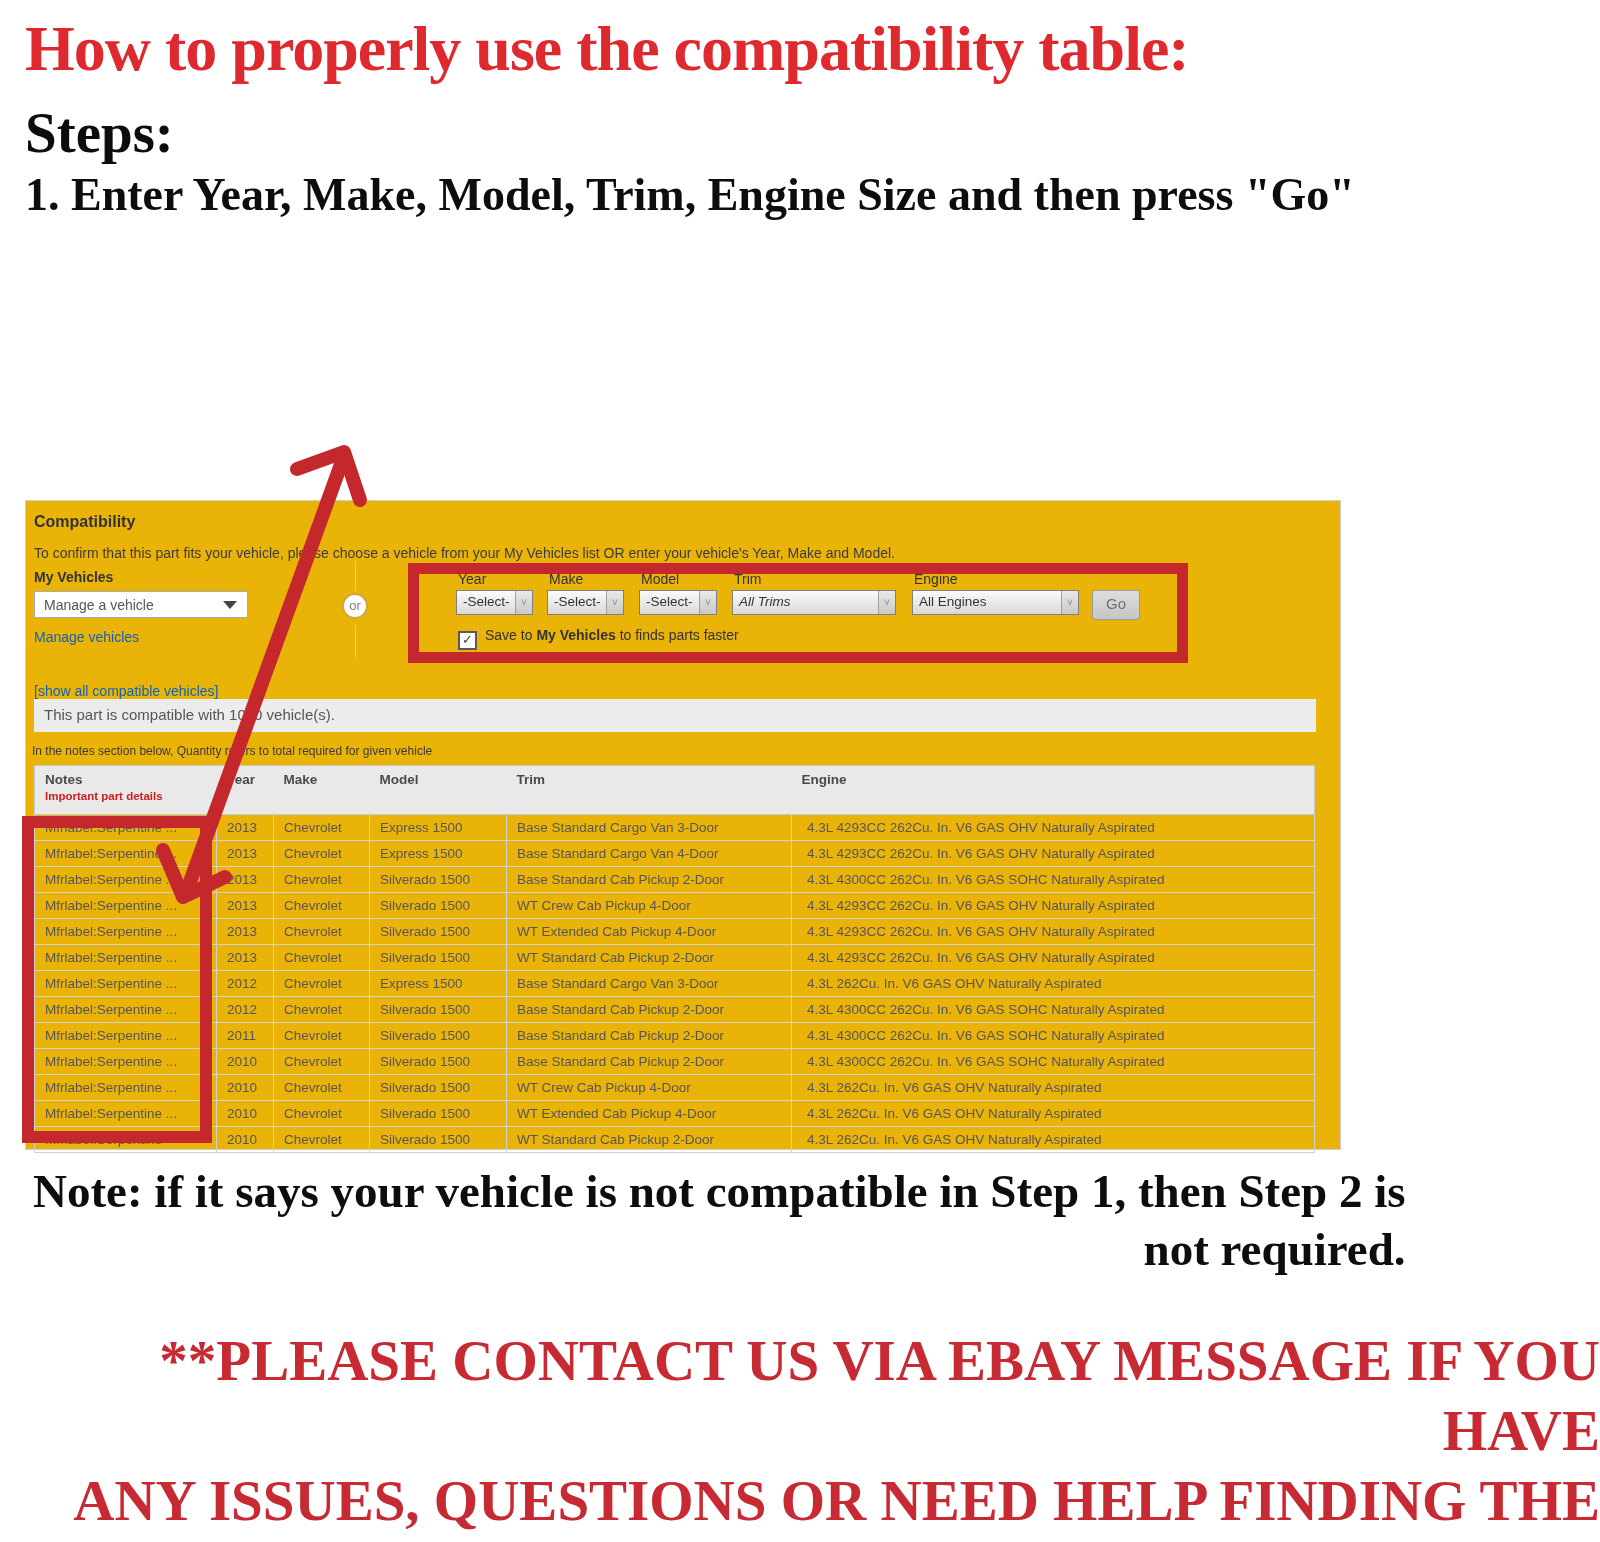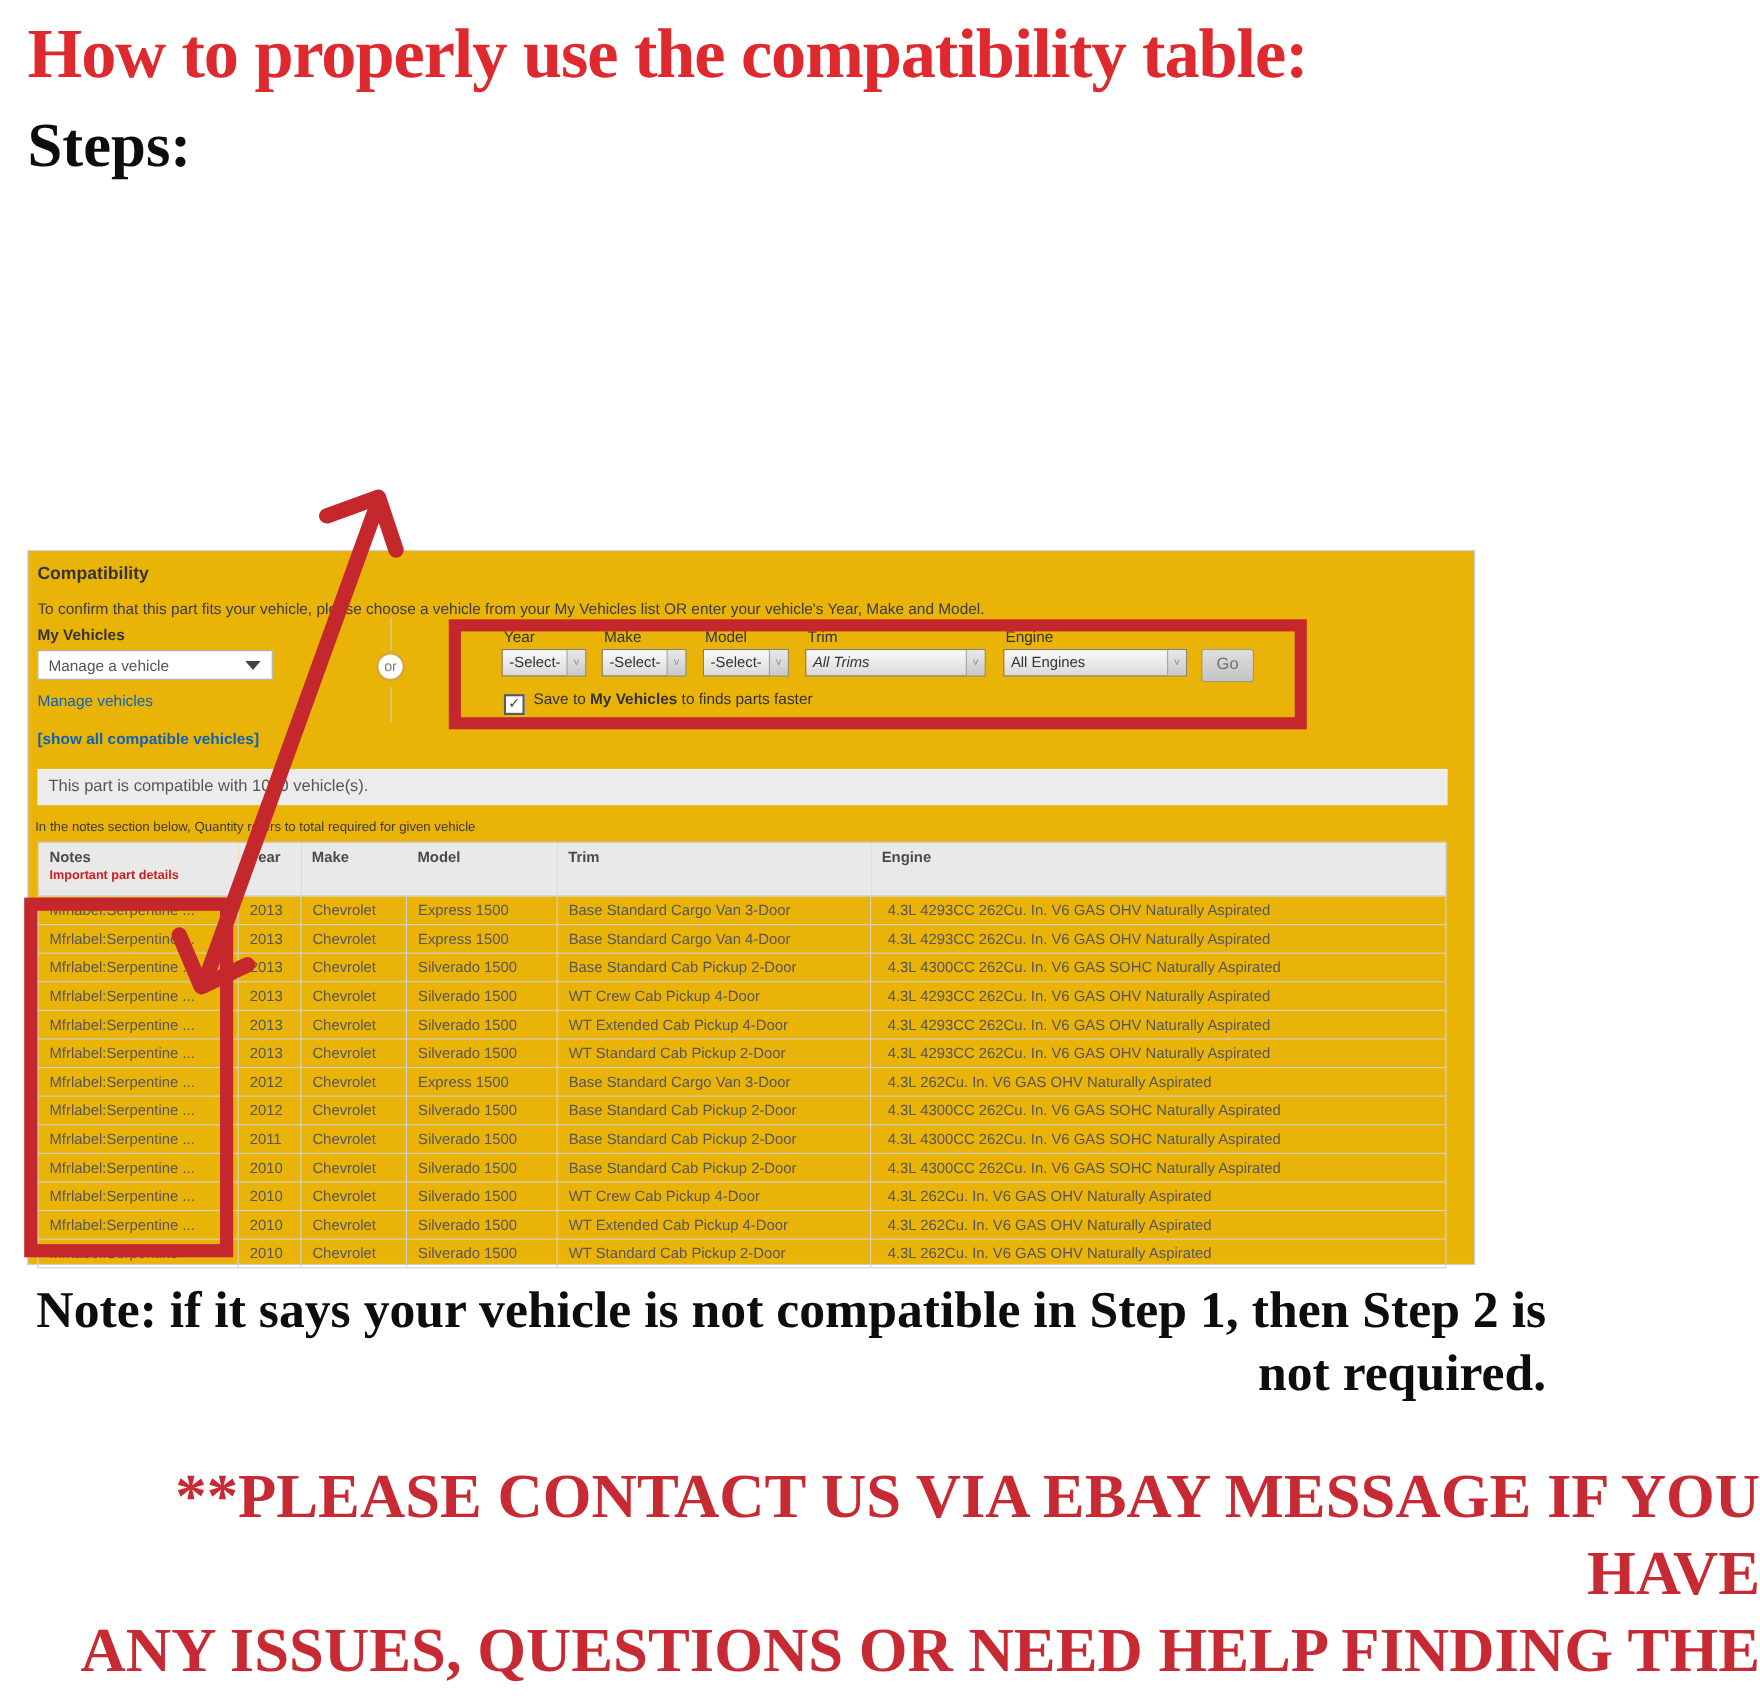--- a/index.html
+++ b/index.html
@@ -23,21 +23,21 @@
   .panel-heading{position:absolute;left:8px;top:12px;font-size:16px;font-weight:bold;color:#333;}
   .panel-desc{position:absolute;left:8px;top:44px;font-size:14px;color:#3c3c3c;white-space:nowrap;}
   .mv-label{position:absolute;left:8px;top:68px;font-size:14px;font-weight:bold;color:#333;}
   .mv-select{position:absolute;left:8px;top:90px;width:214px;height:27px;border:1px solid #a9a9a9;
              background:#fff;box-sizing:border-box;cursor:pointer;}
   .mv-select .val{position:absolute;left:9px;top:5px;font-size:14px;color:#555;}
   .mv-select .tri{position:absolute;right:10px;top:9px;width:0;height:0;
                   border-left:7px solid transparent;border-right:7px solid transparent;border-top:8px solid #444;}
   .link{position:absolute;font-size:14px;color:var(--link_blue,#0e63b8);cursor:pointer;text-decoration:none;}
   .manage{left:8px;top:128px;}
-  .show-all{left:8px;top:162px;font-weight:bold;}
+  .show-all{left:8px;top:182px;}
   .or-line{position:absolute;width:1px;background:#cfcfcf;left:329px;}
   .or-line.top{top:60px;height:30px;}
   .or-line.bottom{top:124px;height:32px;}
   .or-badge{position:absolute;left:316px;top:92px;width:26px;height:26px;border:2px solid #cfa83d;
             border-radius:50%;background:#fff;box-sizing:border-box;color:#808080;font-size:13px;
             text-align:center;line-height:22px;}
 
   
   .finder-fields{position:absolute;left:0;top:0;}
   .field{position:absolute;top:70px;}
@@ -84,20 +84,21 @@
   .hl-notes{left:22px;top:816px;width:190px;height:327px;border-width:12px;}
   svg.arrow{position:absolute;left:0;top:0;}
 </style>
 </head>
 <body>
 
 <div class="page">
 
   <div class="serif title">How to properly use the compatibility table:</div>
   <div class="serif steps-heading">Steps:</div>
+  <div class="serif step1">1. Enter Year, Make, Model, Trim, Engine Size and then press "Go"</div>
 
   <section class="panel">
     <div class="panel-heading">Compatibility</div>
     <div class="panel-desc">To confirm that this part fits your vehicle, please choose a vehicle from your My Vehicles list OR enter your vehicle's Year, Make and Model.</div>
 
     <div class="mv-label">My Vehicles</div>
     <div class="mv-select">
       <span class="val">Manage a vehicle</span>
       <span class="tri"></span>
     </div>

